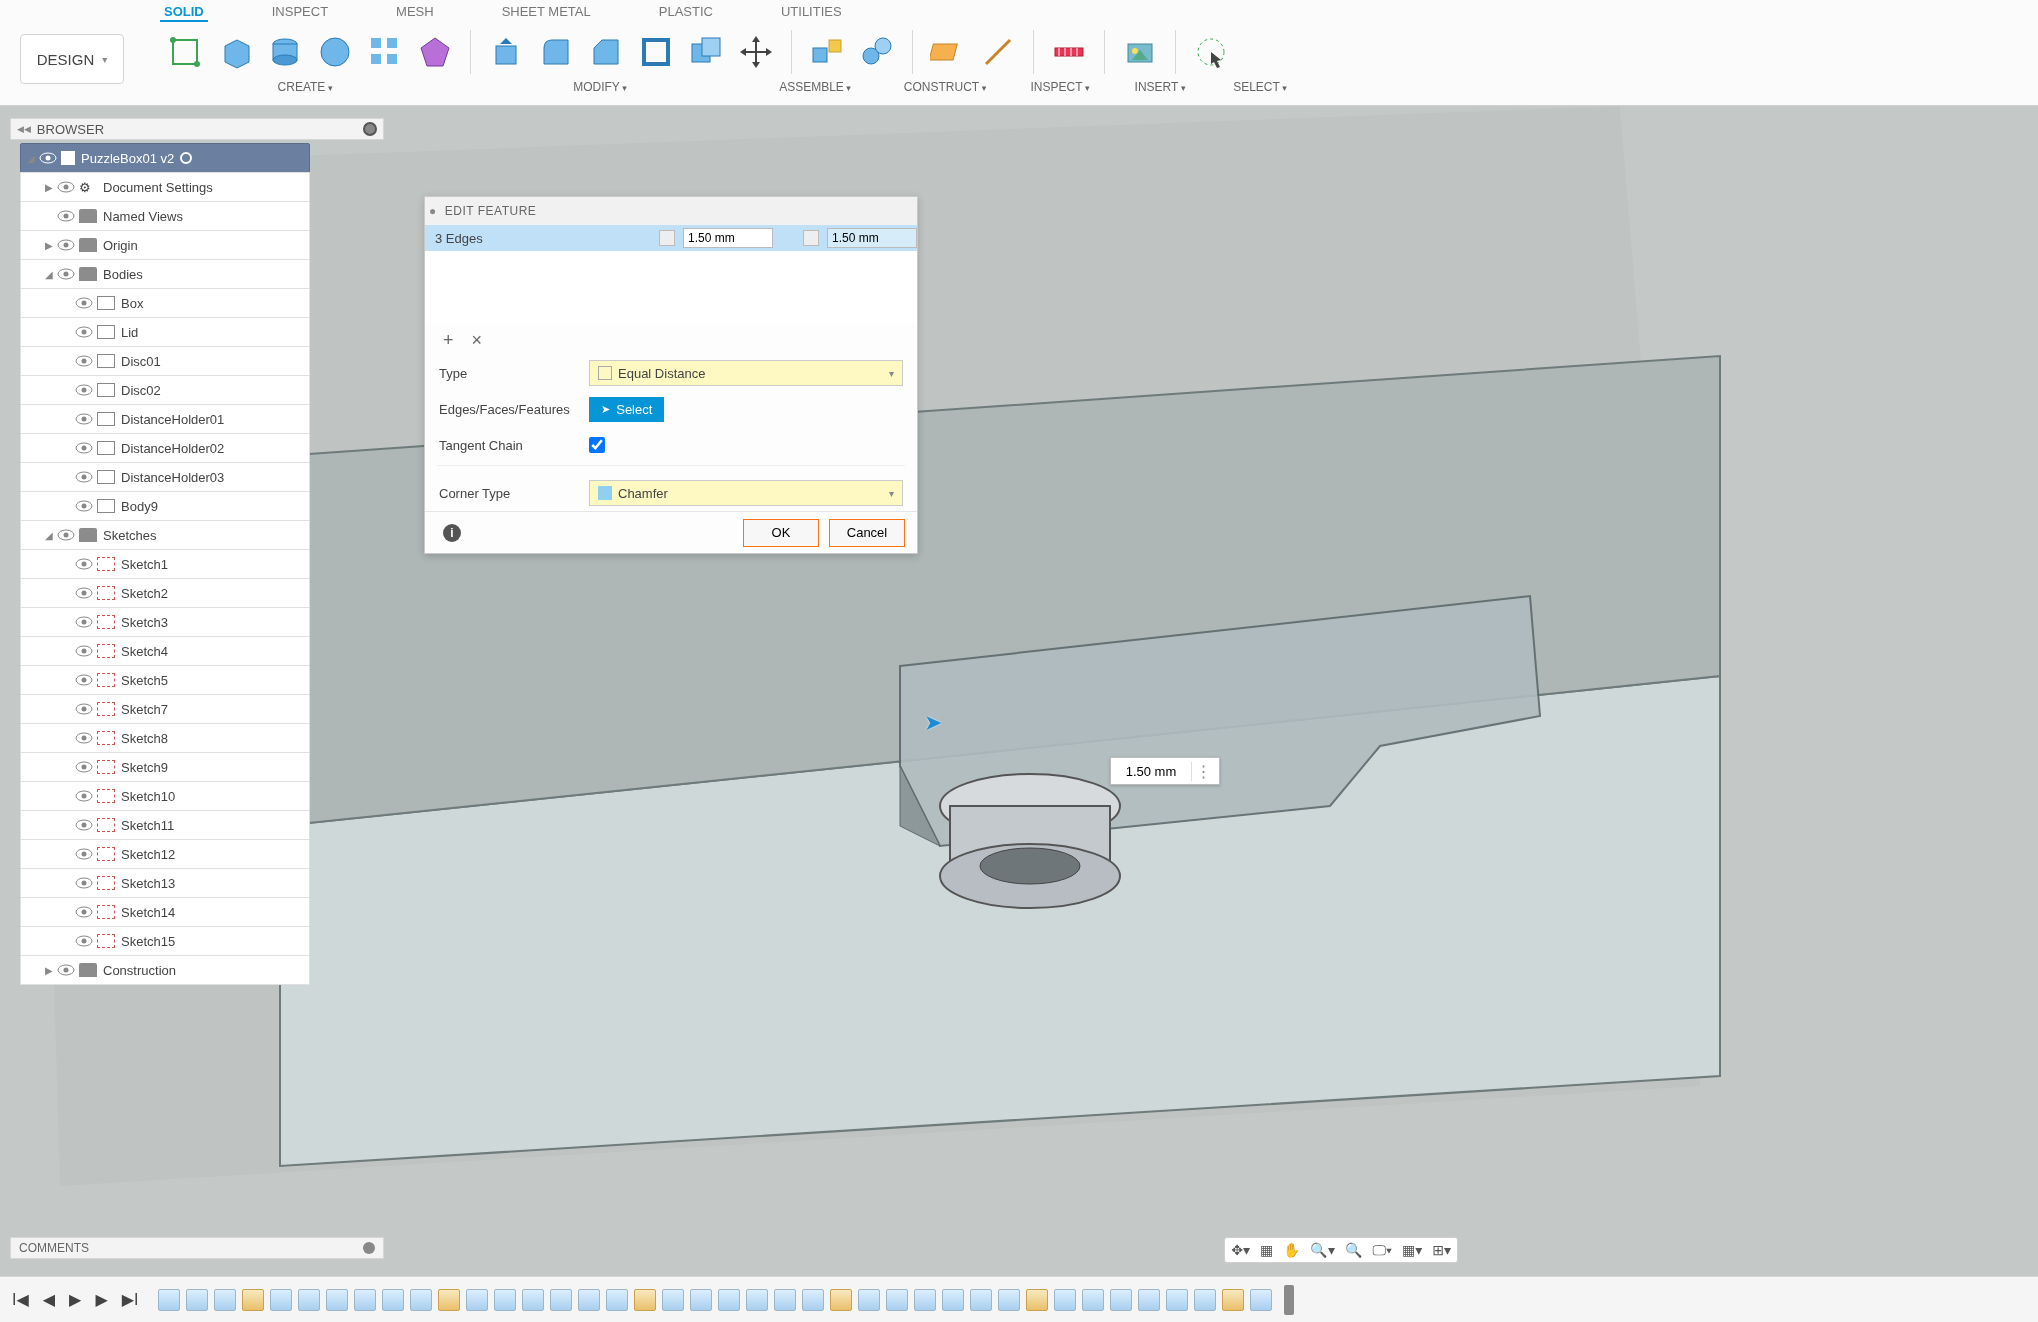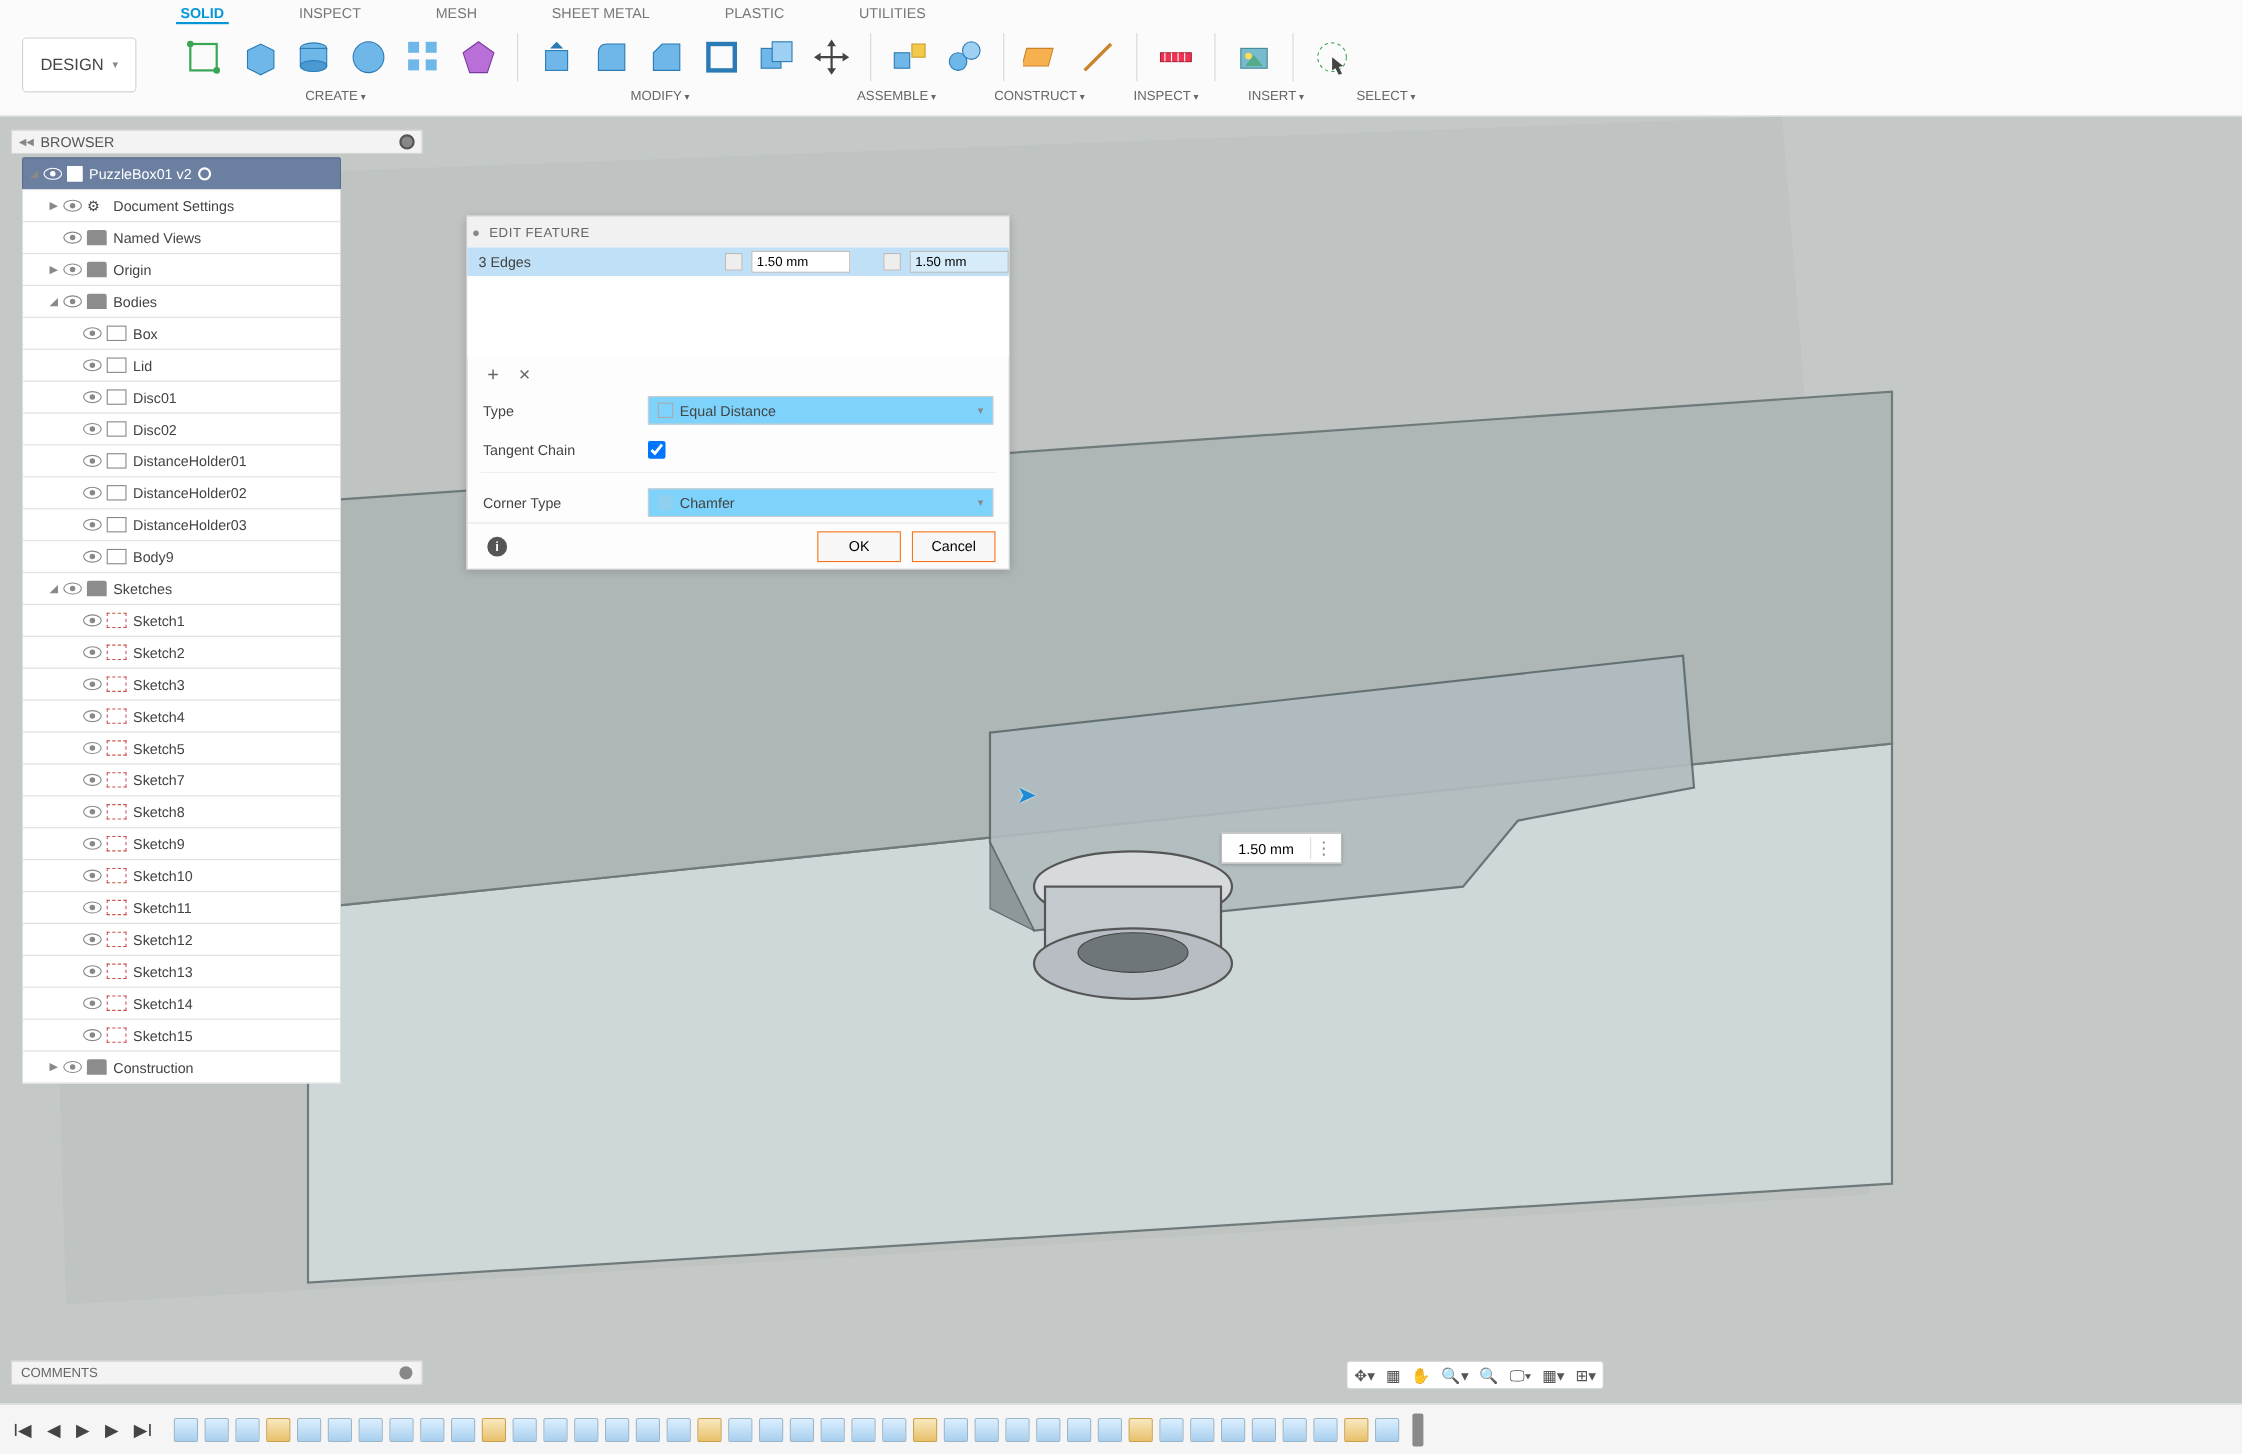--- a/index.html
+++ b/index.html
@@ -46,21 +46,21 @@
 .dialog { position:absolute; left:424px; top:196px; width:494px; background:#fdfdfd; border:1px solid #c9c9c9; box-shadow:0 2px 8px rgba(0,0,0,.18); font-size:13px; color:#444; }
 .dlg-hdr { height:28px; background:#f1f1f1; display:flex; align-items:center; padding:0 4px; font-size:12px; letter-spacing:.5px; color:#666; }
 .dlg-hdr::before { content:"●"; color:#888; margin-right:8px; }
 .sel-row { background:#bfe0f6; height:26px; display:flex; align-items:center; }
 .sel-row .sel-lbl { flex:1; padding-left:10px; }
 .sel-row input { width:90px; height:20px; font-size:12px; padding:0 4px; border:1px solid #bbb; background:#fff; margin-left:6px; }
 .sel-blank { height:74px; background:#fff; }
 .sel-ops { height:30px; display:flex; align-items:center; padding-left:18px; gap:18px; font-size:18px; color:#666; }
 .prop { display:flex; align-items:center; height:36px; padding:0 14px; }
 .prop .plabel { width:150px; }
-.psel { flex:1; height:26px; border:1px solid #ccc; background:#7dd3fc; display:flex; align-items:center; padding:0 8px; position:relative; }
+.psel { flex:1; height:26px; border:1px solid #ccc; background:#fef9c3; display:flex; align-items:center; padding:0 8px; position:relative; }
 .psel::after { content:"▾"; position:absolute; right:8px; color:#888; font-size:10px; }
 .btn-select { background:#0696d7; color:#fff; border:none; padding:5px 12px; font-size:13px; cursor:pointer; display:flex; align-items:center; gap:6px; }
 .btn-select::before{content:"➤";font-size:11px;}
 .chk { width:16px; height:16px; }
 .dlg-ftr { height:42px; display:flex; align-items:center; justify-content:flex-end; gap:10px; padding:0 12px; border-top:1px solid #e6e6e6; }
 .dlg-ftr .info { margin-right:auto; margin-left:6px; width:18px;height:18px;border-radius:50%;background:#555;color:#fff;display:flex;align-items:center;justify-content:center;font-size:12px;font-weight:bold;}
 .dlg-ftr button { width:76px; height:28px; border:1px solid #f97316; background:#f7f7f7; cursor:pointer; font-size:13px; }
 
 
 .float-in { position:absolute; left:1110px; top:757px; width:110px; height:28px; background:#fff; border:1px solid #bbb; display:flex; align-items:center; box-shadow:0 1px 3px rgba(0,0,0,.2); }
@@ -579,20 +579,26 @@
     <span>×</span>
   </div>
   <div class="prop">
     <span class="plabel">Type</span>
     <div class="psel">
         <span style="width:14px;height:14px;border:1px solid #aaa;margin-right:6px"></span>
         <span>Equal Distance</span>
       </div>
   </div>
   <div class="prop">
+    <span class="plabel">Edges/Faces/Features</span>
+    <button class="btn-select">
+        <span>Select</span>
+      </button>
+  </div>
+  <div class="prop">
     <span class="plabel">Tangent Chain</span>
     <input type="checkbox" class="chk" checked="" style="">
   </div>
   <div style="height:8px;border-top:1px solid #eee;margin:2px 12px"></div>
   <div class="prop">
     <span class="plabel">Corner Type</span>
     <div class="psel">
         <span style="width:14px;height:14px;background:#8fd0f0;margin-right:6px"></span>
         <span>Chamfer</span>
       </div>

